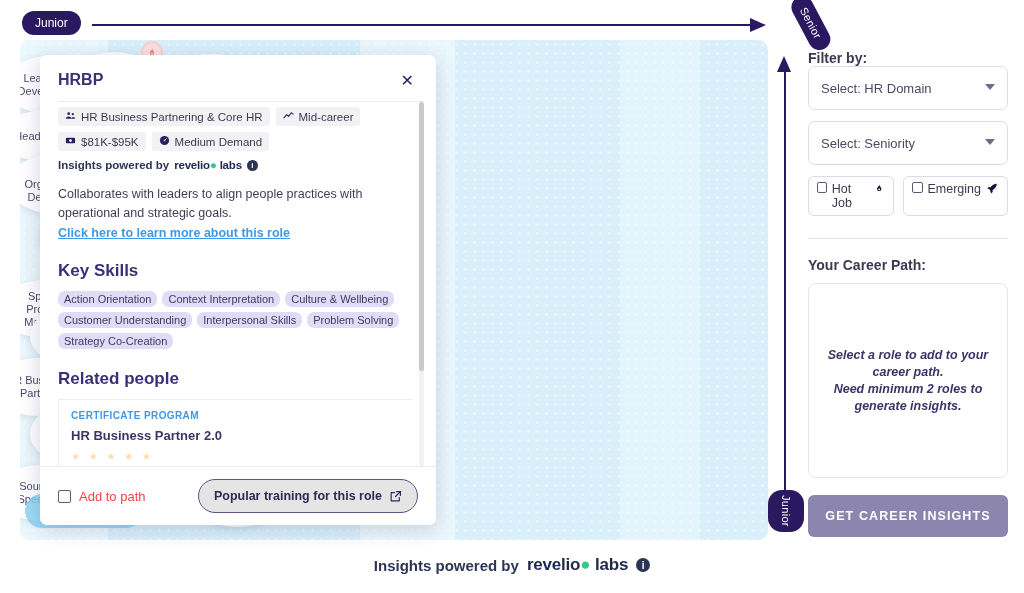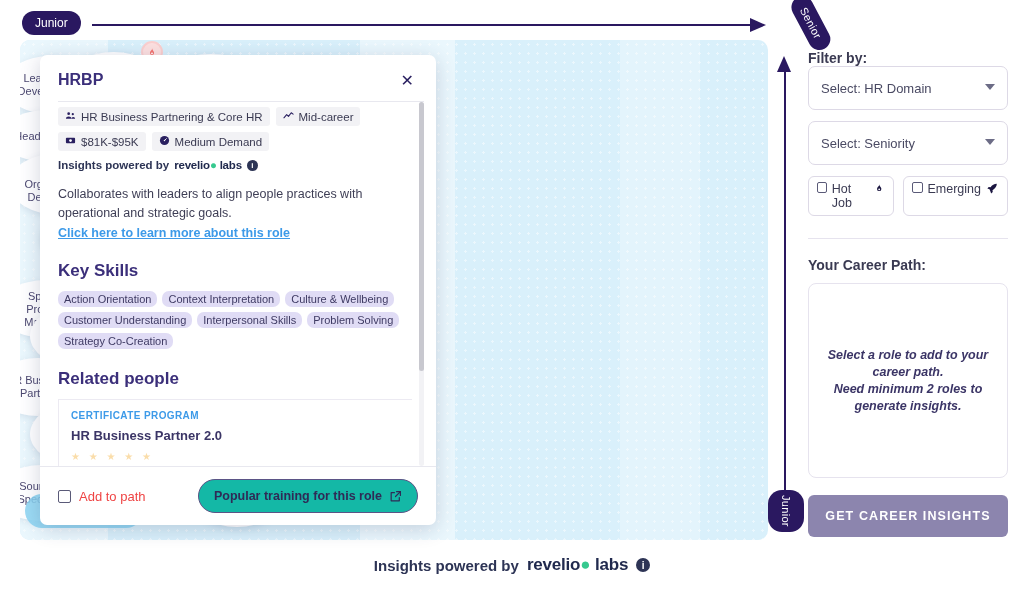--- a/index.html
+++ b/index.html
@@ -282,21 +282,21 @@
 
   .rc-foot {
     border-top: 1px solid #e8e8ef;
     padding: 12px 18px;
     display: flex; align-items: center; justify-content: space-between;
   }
   .add-path { display: flex; align-items: center; gap: 8px; font-size: 13px; color: #ef4444; cursor: pointer; }
   .add-path .cbox { width: 13px; height: 13px; }
   .train-btn {
     border: 1.4px solid #5b5486; border-radius: 18px;
-    background: #14b8a6; color: #2f2a56;
+    background: #e5e5e5; color: #2f2a56;
     font-size: 12.5px; font-weight: 700;
     padding: 9px 15px;
     display: inline-flex; align-items: center; gap: 7px;
     cursor: pointer;
     font-family: "Liberation Sans", sans-serif;
   }
 
   
   .footer {
     position: absolute; left: 0; right: 0; bottom: 18px;

